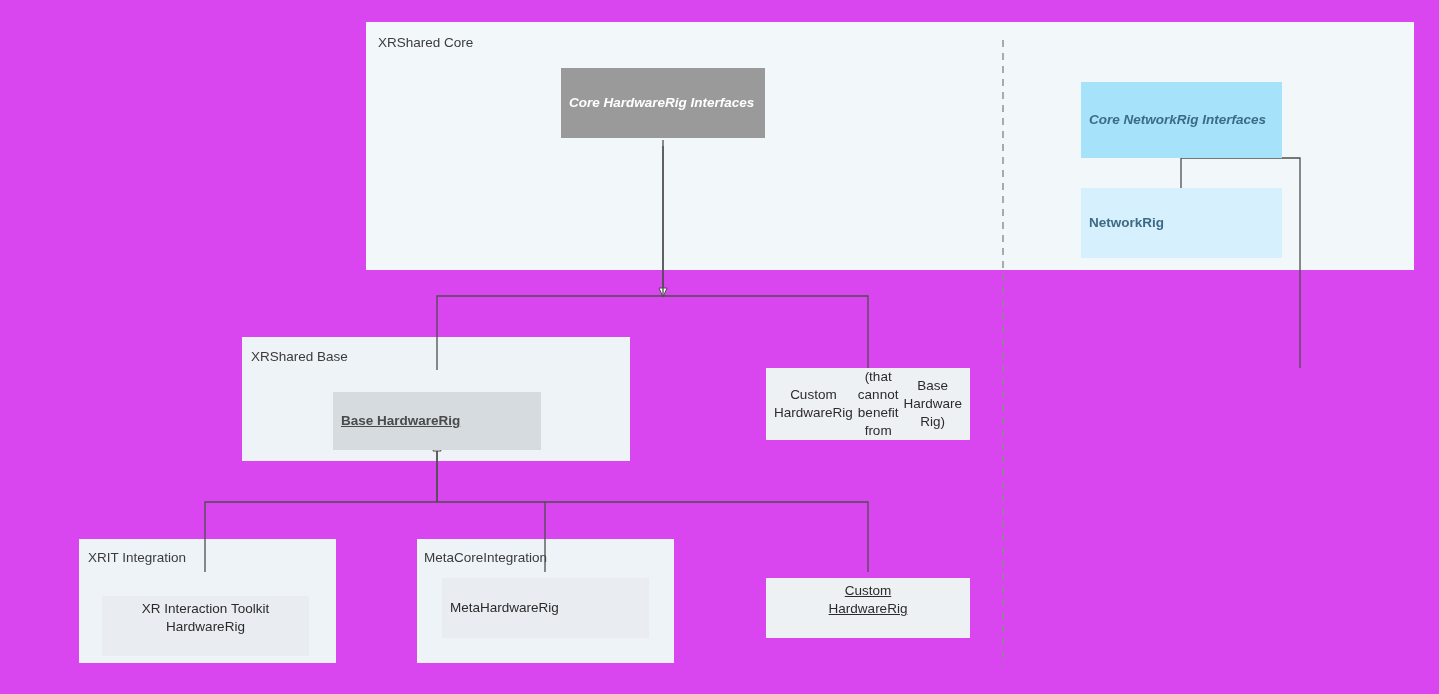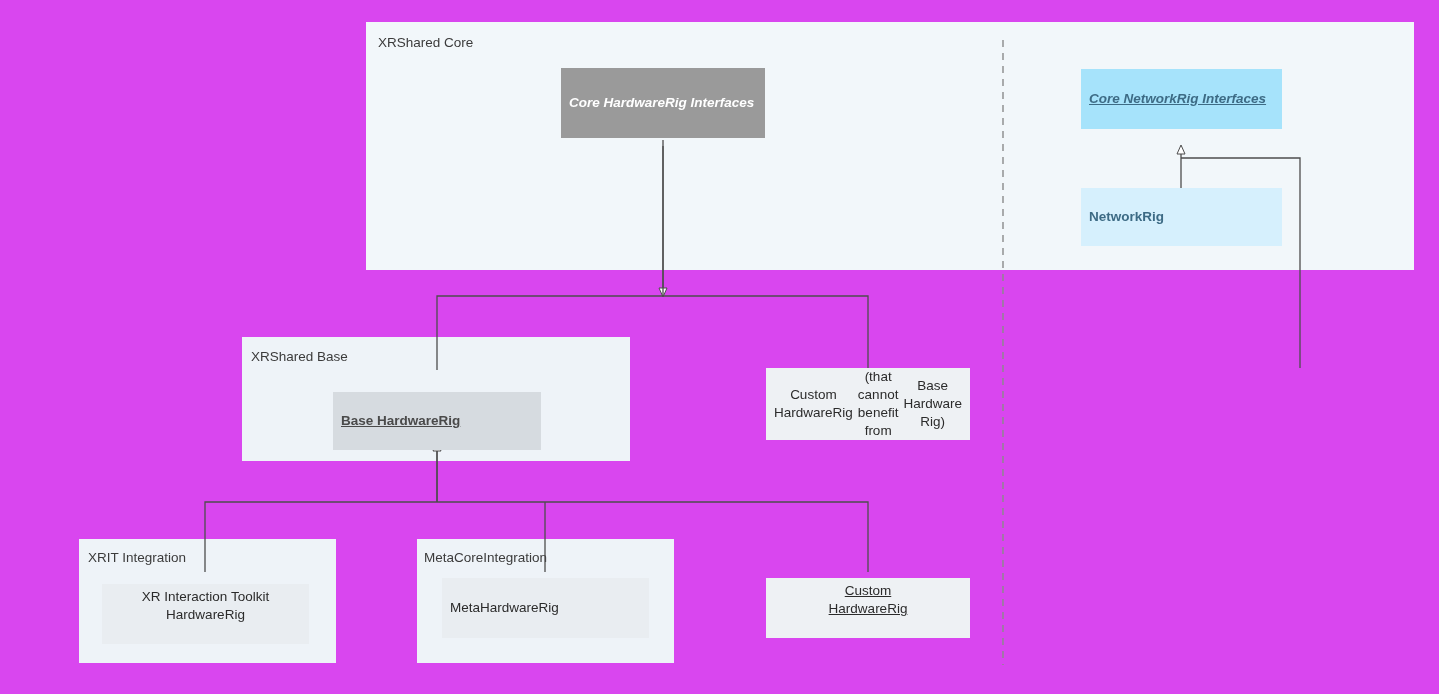--- a/index.html
+++ b/index.html
@@ -134,40 +134,40 @@
       <path d="M1181,190 L1181,146" marker-end="url(#arrowOpen)"></path>
 
       <path d="M1300,368 L1300,158 L1181,158"></path>
     </g>
   </svg>
 
   <div class="node n-core-hw" style="left:561px; top:68px; width:204px; height:70px;">
     <span>Core HardwareRig Interfaces</span>
   </div>
 
-  <div class="node n-core-net" style="left:1081px; top:69px; width:201px; height:60px;text-decoration:underline;">
+  <div class="node n-core-net" style="left:1081px; top:82px; width:201px; height:76px;">
     <span>Core NetworkRig Interfaces</span>
   </div>
 
-  <div class="node n-network-rig" style="left:1081px; top:188px; width:201px; height:58px;">
+  <div class="node n-network-rig" style="left:1081px; top:188px; width:201px; height:70px;">
     <span>NetworkRig</span>
   </div>
 
   <div class="node n-base-hw" style="left:333px; top:392px; width:208px; height:58px;text-decoration:underline;">
     <span>Base HardwareRig</span>
   </div>
 
   <div class="node n-plain" style="left:766px; top:368px; width:204px; height:72px; ">
     <span>Custom HardwareRig</span>
     <span>(that cannot benefit from</span>
     <span>Base Hardware Rig)</span>
   </div>
 
 
-  <div class="node n-plain-2" style="left:102px; top:584px; width:207px; height:60px; flex-direction:column;">
+  <div class="node n-plain-2" style="left:102px; top:596px; width:207px; height:60px; flex-direction:column;">
     <span>XR Interaction Toolkit</span>
     <span>HardwareRig</span>
   </div>
 
   <div class="node n-plain-2" style="left:442px; top:578px; width:207px; height:60px;">
     <span>MetaHardwareRig</span>
   </div>
 
   <div class="node n-plain" style="left:766px; top:578px; width:204px; height:60px; flex-direction:column;text-decoration:underline;">
     <span>Custom</span>

